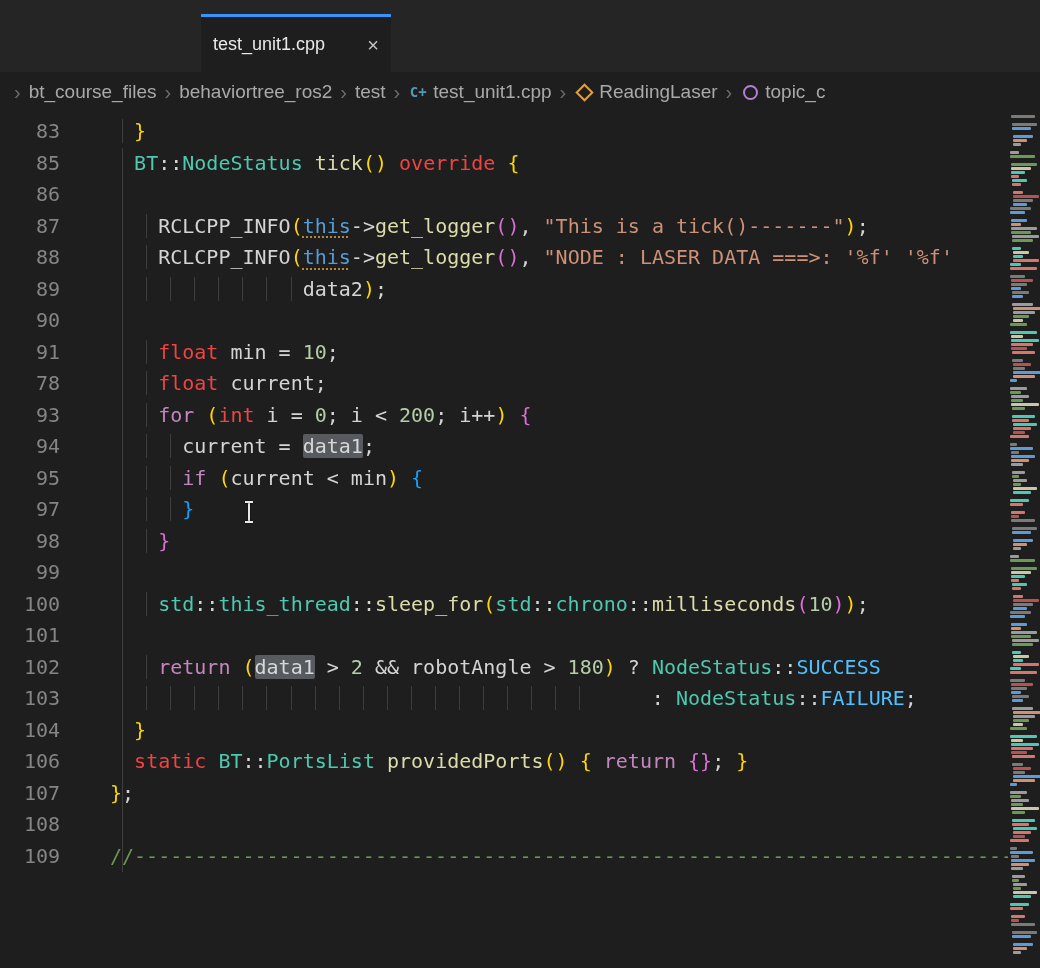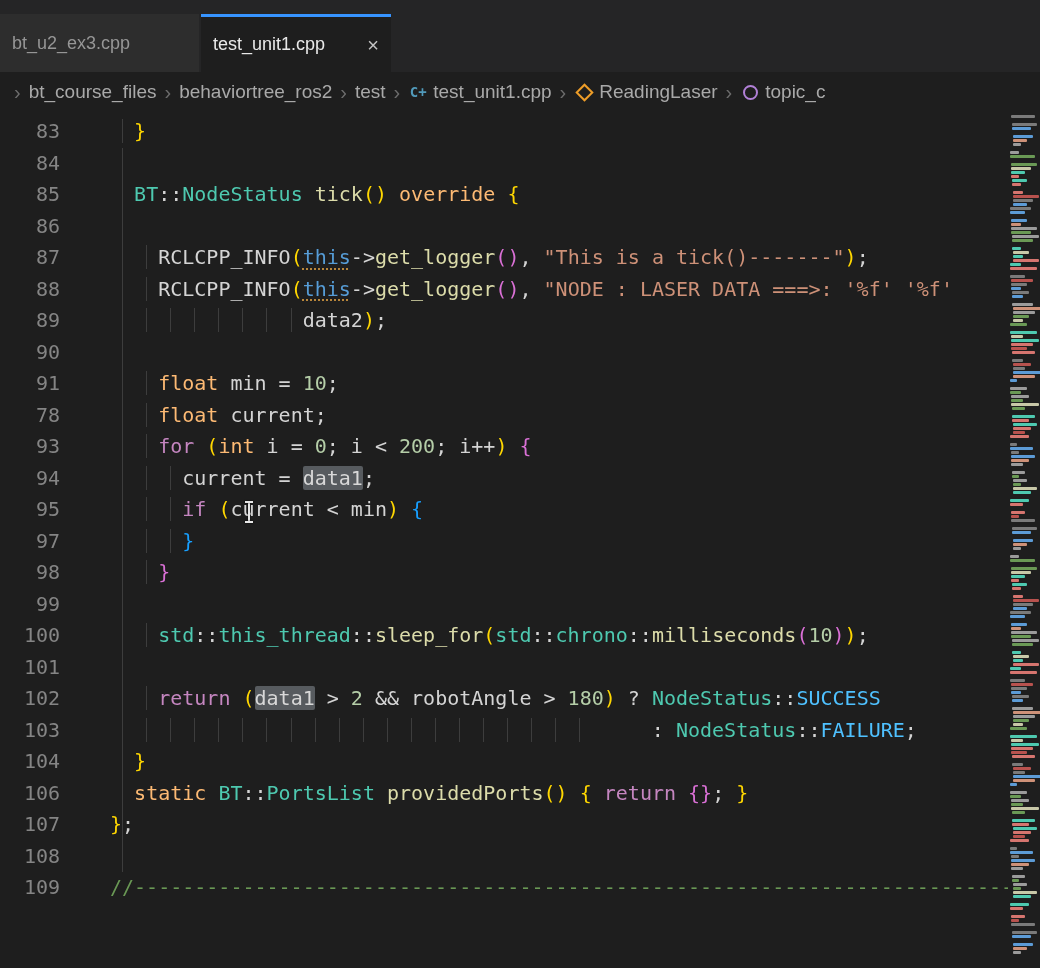--- a/index.html
+++ b/index.html
@@ -27,21 +27,21 @@
   
   .editor{position:relative;height:856px;display:flex;background:#1e1e1e;}
   .codearea{position:relative;width:1008px;height:100%;overflow:hidden;
        padding-top:4px;box-sizing:border-box;
        font-family:"DejaVu Sans Mono",monospace;font-size:20px;line-height:31.5px;cursor:text;}
   .line{white-space:pre;height:31.5px;}
   .ln{display:inline-block;width:60px;text-align:right;color:#858585;user-select:none;cursor:pointer;}
   .lc{margin-left:50px;}
 
   .tk-pl{color:#d4d4d4}
-  .tk-kw{color:#fdba74}
+  .tk-kw{color:#ef4444}
   .tk-ct{color:#c586c0}
   .tk-ty{color:#4ec9b0}
   .tk-fn{color:#dcdcaa}
   .tk-st{color:#ce9178}
   .tk-nu{color:#b5cea8}
   .tk-cm{color:#6a9955}
   .tk-en{color:#4fc1ff}
   .tk-b1{color:#ffd700}
   .tk-b2{color:#da70d6}
   .tk-b3{color:#179fff}
@@ -64,23 +64,20 @@
 
   
   .minimap{width:32px;height:100%;background:#1e1e1e;overflow:hidden;
            padding-top:2px;box-sizing:border-box;cursor:pointer;}
   .mrow{height:3px;margin-top:1px;border-radius:1px;}
 </style>
 </head>
 <body>
 
 <div class="tabbar">
-    <div class="tab inactive">
-      <span class="tlabel">bt_u2_ex3.cpp</span>
-    </div>
     <div class="tab active">
       <span class="tlabel">test_unit1.cpp</span>
       <span class="close">×</span>
     </div>
   </div>
 
 <div class="breadcrumbs">
     <span class="sep">›</span>
     <span class="crumb">
       <span>bt_course_files</span>
@@ -112,21 +109,20 @@
       </span>
       <span>topic_c</span>
     </span>
   </div>
 
 <div class="editor">
   <div class="codearea">
     <div class="scopeguide"></div>
     <div class="ibeam"></div>
   <div class="line"><span class="ln">83</span><span class="lc"><span class="tk-ws">  </span><span class="tk-b1">}</span></span></div>
-      <div class="line"><span class="ln">84</span><span class="lc"></span></div>
       <div class="line"><span class="ln">85</span><span class="lc"><span class="tk-ws">  </span><span class="tk-ty">BT</span><span class="tk-pl">::</span><span class="tk-ty">NodeStatus</span><span class="tk-pl"> </span><span class="tk-fn">tick</span><span class="tk-b1">()</span><span class="tk-pl"> </span><span class="tk-kw">override</span><span class="tk-pl"> </span><span class="tk-b1">{</span></span></div>
       <div class="line"><span class="ln">86</span><span class="lc"></span></div>
       <div class="line"><span class="ln">87</span><span class="lc"><span class="tk-ws">    </span><span class="tk-pl">RCLCPP_INFO</span><span class="tk-b1">(</span><span class="tk-th">this</span><span class="tk-pl">-&gt;</span><span class="tk-fn">get_logger</span><span class="tk-b2">()</span><span class="tk-pl">, </span><span class="tk-st">"This is a tick()-------"</span><span class="tk-b1">)</span><span class="tk-pl">;</span></span></div>
       <div class="line"><span class="ln">88</span><span class="lc"><span class="tk-ws">    </span><span class="tk-pl">RCLCPP_INFO</span><span class="tk-b1">(</span><span class="tk-th">this</span><span class="tk-pl">-&gt;</span><span class="tk-fn">get_logger</span><span class="tk-b2">()</span><span class="tk-pl">, </span><span class="tk-st">"NODE : LASER DATA ===&gt;: '%f' '%f'</span></span></div>
       <div class="line"><span class="ln">89</span><span class="lc"><span class="tk-ws">                </span><span class="tk-pl">data2</span><span class="tk-b1">)</span><span class="tk-pl">;</span></span></div>
       <div class="line"><span class="ln">90</span><span class="lc"></span></div>
       <div class="line"><span class="ln">91</span><span class="lc"><span class="tk-ws">    </span><span class="tk-kw">float</span><span class="tk-pl"> min = </span><span class="tk-nu">10</span><span class="tk-pl">;</span></span></div>
       <div class="line"><span class="ln">78</span><span class="lc"><span class="tk-ws">    </span><span class="tk-kw">float</span><span class="tk-pl"> current;</span></span></div>
       <div class="line"><span class="ln">93</span><span class="lc"><span class="tk-ws">    </span><span class="tk-ct">for</span><span class="tk-pl"> </span><span class="tk-b1">(</span><span class="tk-kw">int</span><span class="tk-pl"> i = </span><span class="tk-nu">0</span><span class="tk-pl">; i &lt; </span><span class="tk-nu">200</span><span class="tk-pl">; i++</span><span class="tk-b1">)</span><span class="tk-pl"> </span><span class="tk-b2">{</span></span></div>
       <div class="line"><span class="ln">94</span><span class="lc"><span class="tk-ws">      </span><span class="tk-pl">current = </span><span class="tk-hl">data1</span><span class="tk-pl">;</span></span></div>

